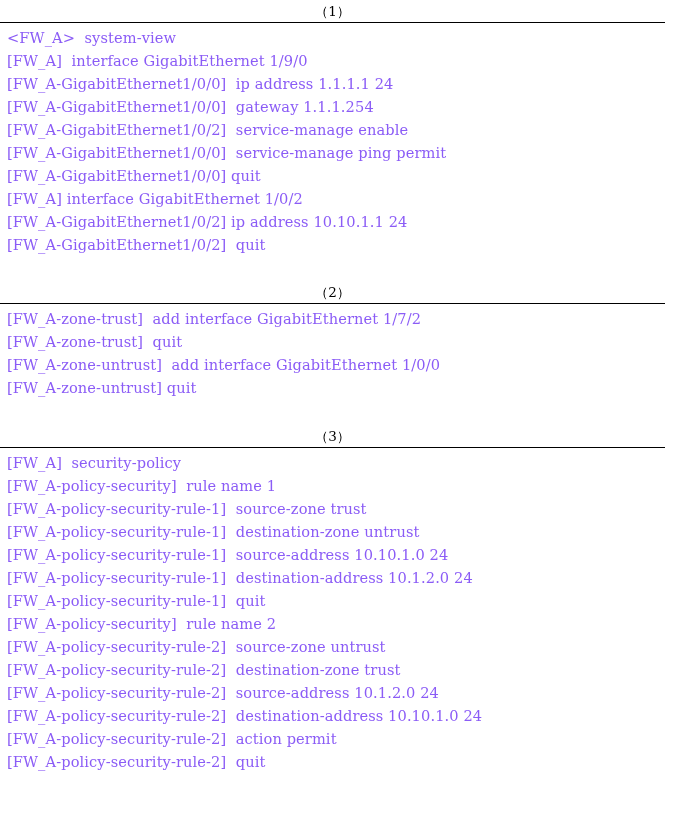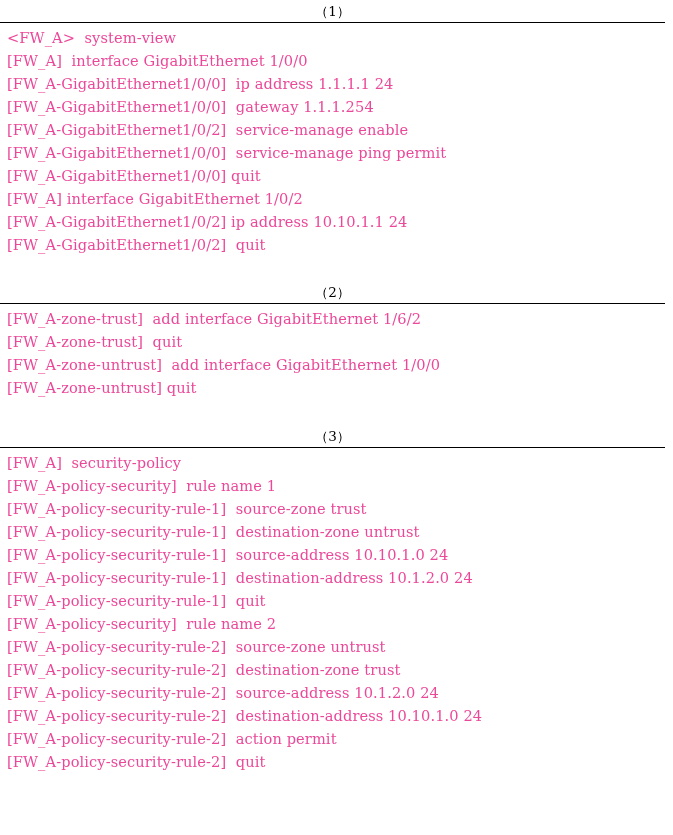--- a/index.html
+++ b/index.html
@@ -45,55 +45,55 @@
   }
   .code-lines {
     padding: 3px 0 0 7px;
   }
   .code-line {
     height: 23px;
     line-height: 23px;
     font-family: "DejaVu Serif", "Liberation Serif", serif;
     font-size: 14.6px;
     white-space: pre;
-    color: #ec4899;
+    color: #8b5cf6;
     letter-spacing: 0.1px;
   }
   .gap-1 { height: 25px; }
   .gap-2 { height: 26px; }
 </style>
 </head>
 <body>
 
 <div class="page">
 
   <div class="block">
     <div class="block-label">（1）</div>
     <div class="block-rule"></div>
     <div class="code-lines">
       <div class="code-line">&lt;FW_A&gt;  system-view</div>
-      <div class="code-line">[FW_A]  interface GigabitEthernet 1/0/0</div>
+      <div class="code-line">[FW_A]  interface GigabitEthernet 1/9/0</div>
       <div class="code-line">[FW_A-GigabitEthernet1/0/0]  ip address 1.1.1.1 24</div>
       <div class="code-line">[FW_A-GigabitEthernet1/0/0]  gateway 1.1.1.254</div>
       <div class="code-line">[FW_A-GigabitEthernet1/0/2]  service-manage enable</div>
       <div class="code-line">[FW_A-GigabitEthernet1/0/0]  service-manage ping permit</div>
       <div class="code-line">[FW_A-GigabitEthernet1/0/0] quit</div>
       <div class="code-line">[FW_A] interface GigabitEthernet 1/0/2</div>
       <div class="code-line">[FW_A-GigabitEthernet1/0/2] ip address 10.10.1.1 24</div>
       <div class="code-line">[FW_A-GigabitEthernet1/0/2]  quit</div>
     </div>
   </div>
 
   <div class="gap-1"></div>
 
   <div class="block">
     <div class="block-label">（2）</div>
     <div class="block-rule"></div>
     <div class="code-lines">
-      <div class="code-line">[FW_A-zone-trust]  add interface GigabitEthernet 1/6/2</div>
+      <div class="code-line">[FW_A-zone-trust]  add interface GigabitEthernet 1/7/2</div>
       <div class="code-line">[FW_A-zone-trust]  quit</div>
       <div class="code-line">[FW_A-zone-untrust]  add interface GigabitEthernet 1/0/0</div>
       <div class="code-line">[FW_A-zone-untrust] quit</div>
     </div>
   </div>
 
   <div class="gap-2"></div>
 
   <div class="block">
     <div class="block-label">（3）</div>

